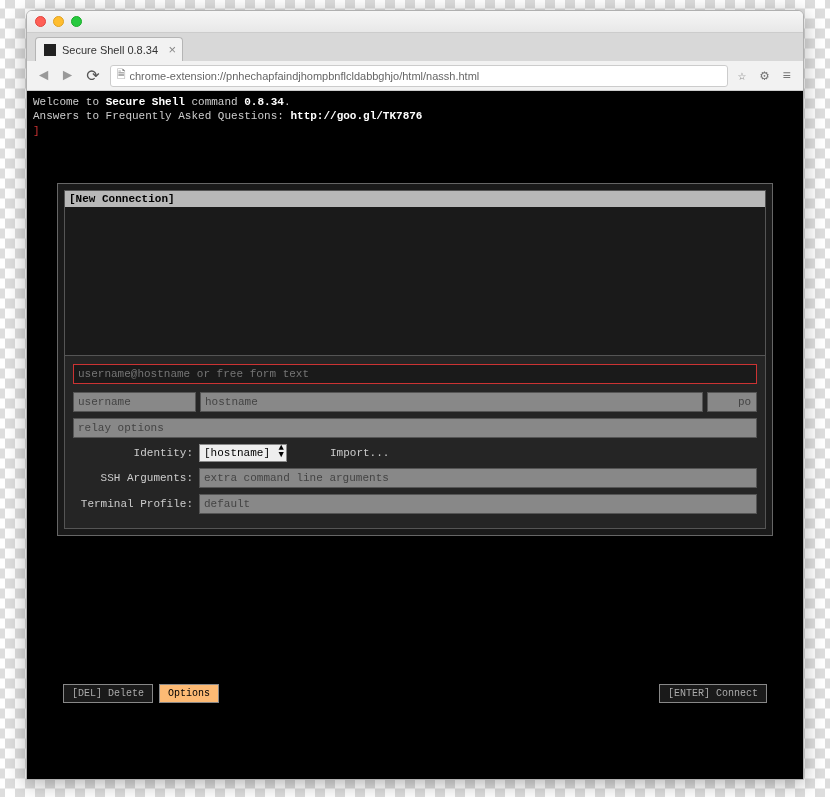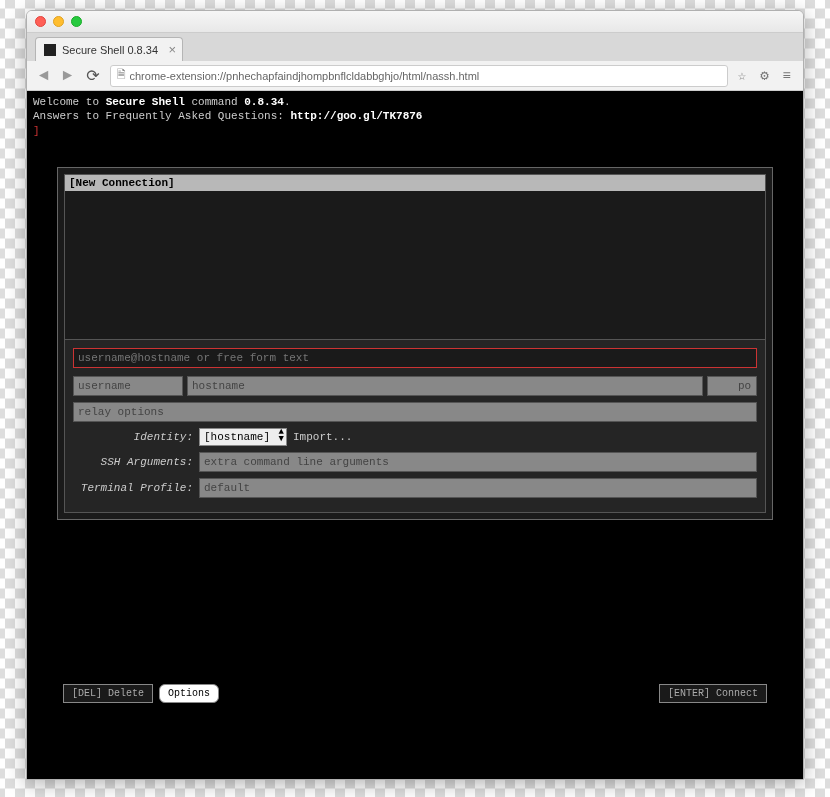--- a/index.html
+++ b/index.html
@@ -93,21 +93,21 @@
   padding: 4px 6px;
   position: relative;
 }
 .term-line { white-space: pre; line-height: 1.3; }
 .term-line b { color: #fff; font-weight: bold; }
 .cursor { color: #c33; }
 .dialog {
   position: absolute;
   left: 30px;
   right: 30px;
-  top: 76px;
+  top: 92px;
   border: 1px solid #666;
   background: #1a1a1a;
   padding: 6px;
 }
 .dialog-inner {
   border: 1px solid #555;
   background: #222;
 }
 .conn-header {
   background: #b8b8b8;
@@ -136,60 +136,60 @@
 }
 .row { display: flex; gap: 4px; margin-bottom: 6px; }
 .input-gray {
   background: #888;
   border: 1px solid #555;
   color: #333;
   font: 11px "Courier New", monospace;
   padding: 3px 4px;
 }
 .input-gray::placeholder { color: #444; }
-.w-user { width: 110px; }
+.w-user { width: 123px; }
 .w-host { flex: 1; }
 .w-port { width: 50px; padding-left: 30px; }
 .label-row { display: flex; align-items: center; margin-bottom: 6px; gap: 6px; }
-.label { width: 120px; text-align: right; color: #ccc; font-size: 11px; font-style: italic; }
+.label { width: 120px; text-align: right; color: #ccc; font-size: 11px; }
 .select {
   background: #eee;
   border: 1px solid #888;
   font: 11px "Courier New", monospace;
   padding: 2px 16px 2px 4px;
   position: relative;
   color: #000;
 }
 .select-arrows {
   position: absolute;
   right: 2px;
   top: 0;
   font-size: 9px;
   line-height: 7px;
   color: #000;
 }
-.import-link { color: #ccc; font-size: 11px; }
+.import-link { color: #ccc; font-size: 11px; margin-left: 37px; }
 .input-wide { flex: 1; }
 .footer {
   position: absolute;
   left: 30px;
   right: 30px;
   bottom: 70px;
   display: flex;
   justify-content: space-between;
   padding: 6px;
 }
 .btn {
   border: 1px solid #888;
   background: #1a1a1a;
   color: #aaa;
   font: 10px "Courier New", monospace;
   padding: 3px 8px;
 }
-.btn.active { background: #ffffff; color: #000; border-radius: 6px; }
+.btn.active { background: #fdba74; color: #000; }
 .btn-group { display: flex; gap: 6px; }
 </style>
 </head>
 <body>
 
 <div class="window">
 
   <div class="titlebar">
     <div class="traffic">
       <span class="tl-close"></span>

